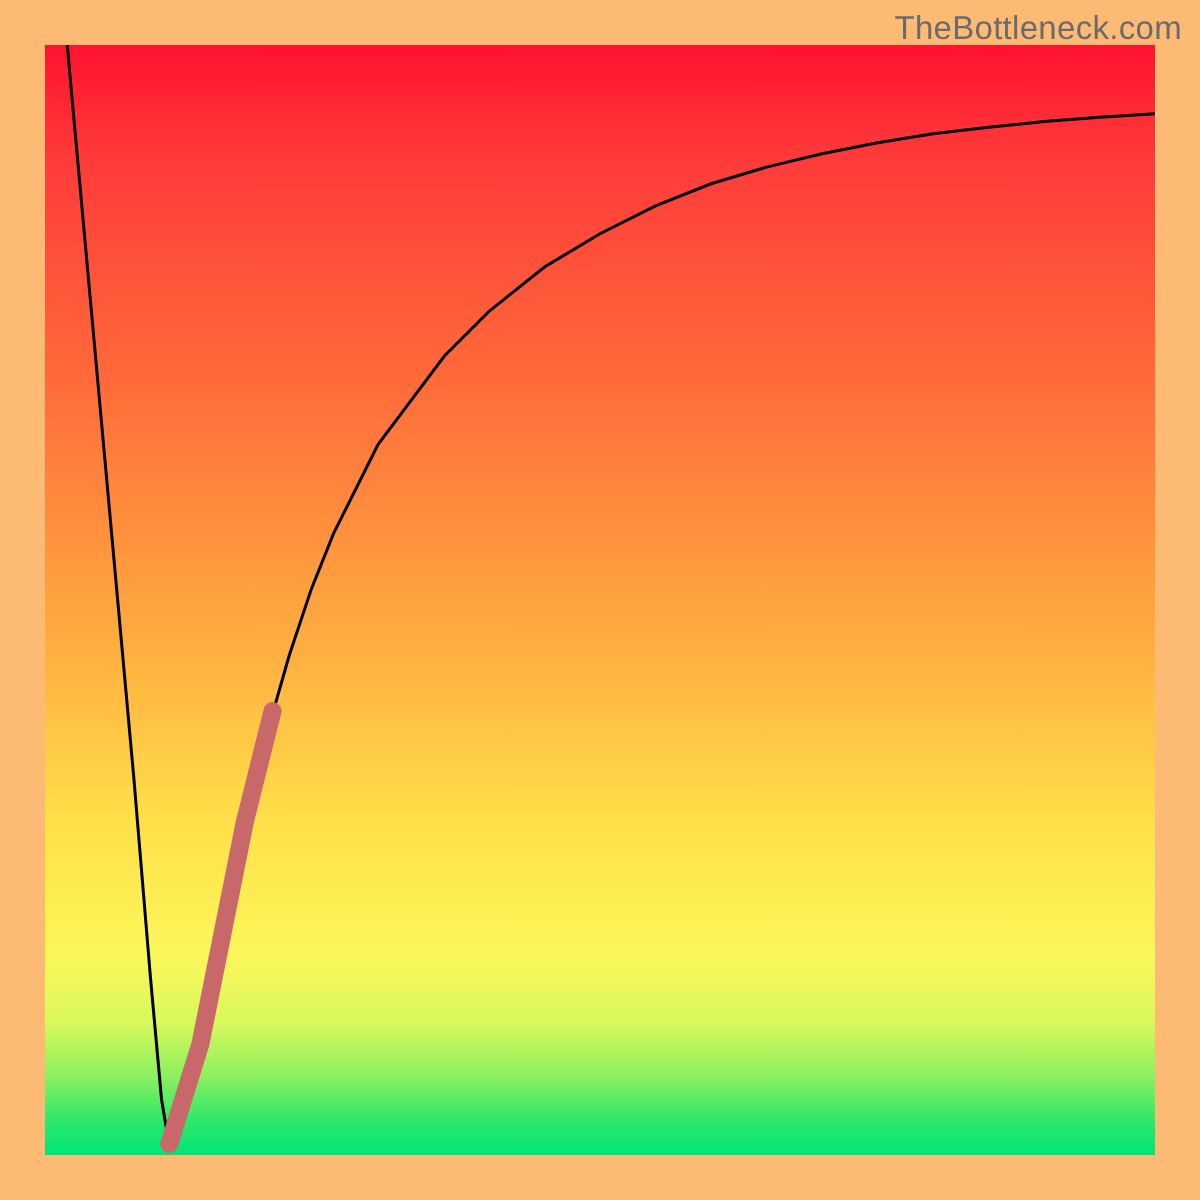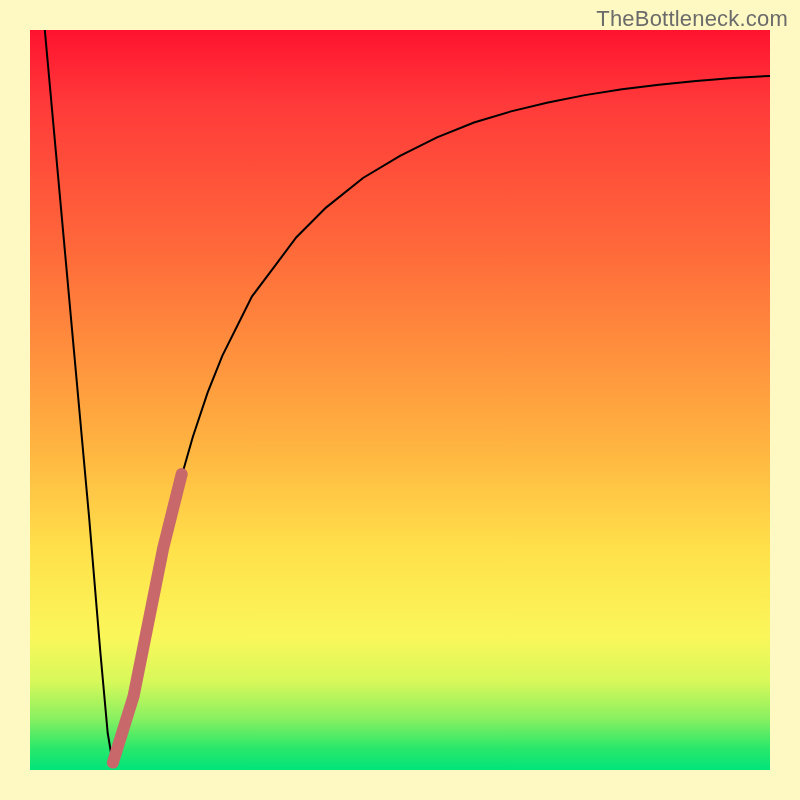--- a/index.html
+++ b/index.html
@@ -7,21 +7,21 @@
     padding: 0;
     width: 800px;
     height: 800px;
     background: #000;
     overflow: hidden;
   }
   .frame {
     position: relative;
     width: 800px;
     height: 800px;
-    background: #fef9c3;
+    background: #fdba74;
   }
   .plot-area {
     position: absolute;
     left: 30px;
     top: 30px;
     width: 740px;
     height: 740px;
     
     background: linear-gradient(to bottom,
       #ff122f 0%,

